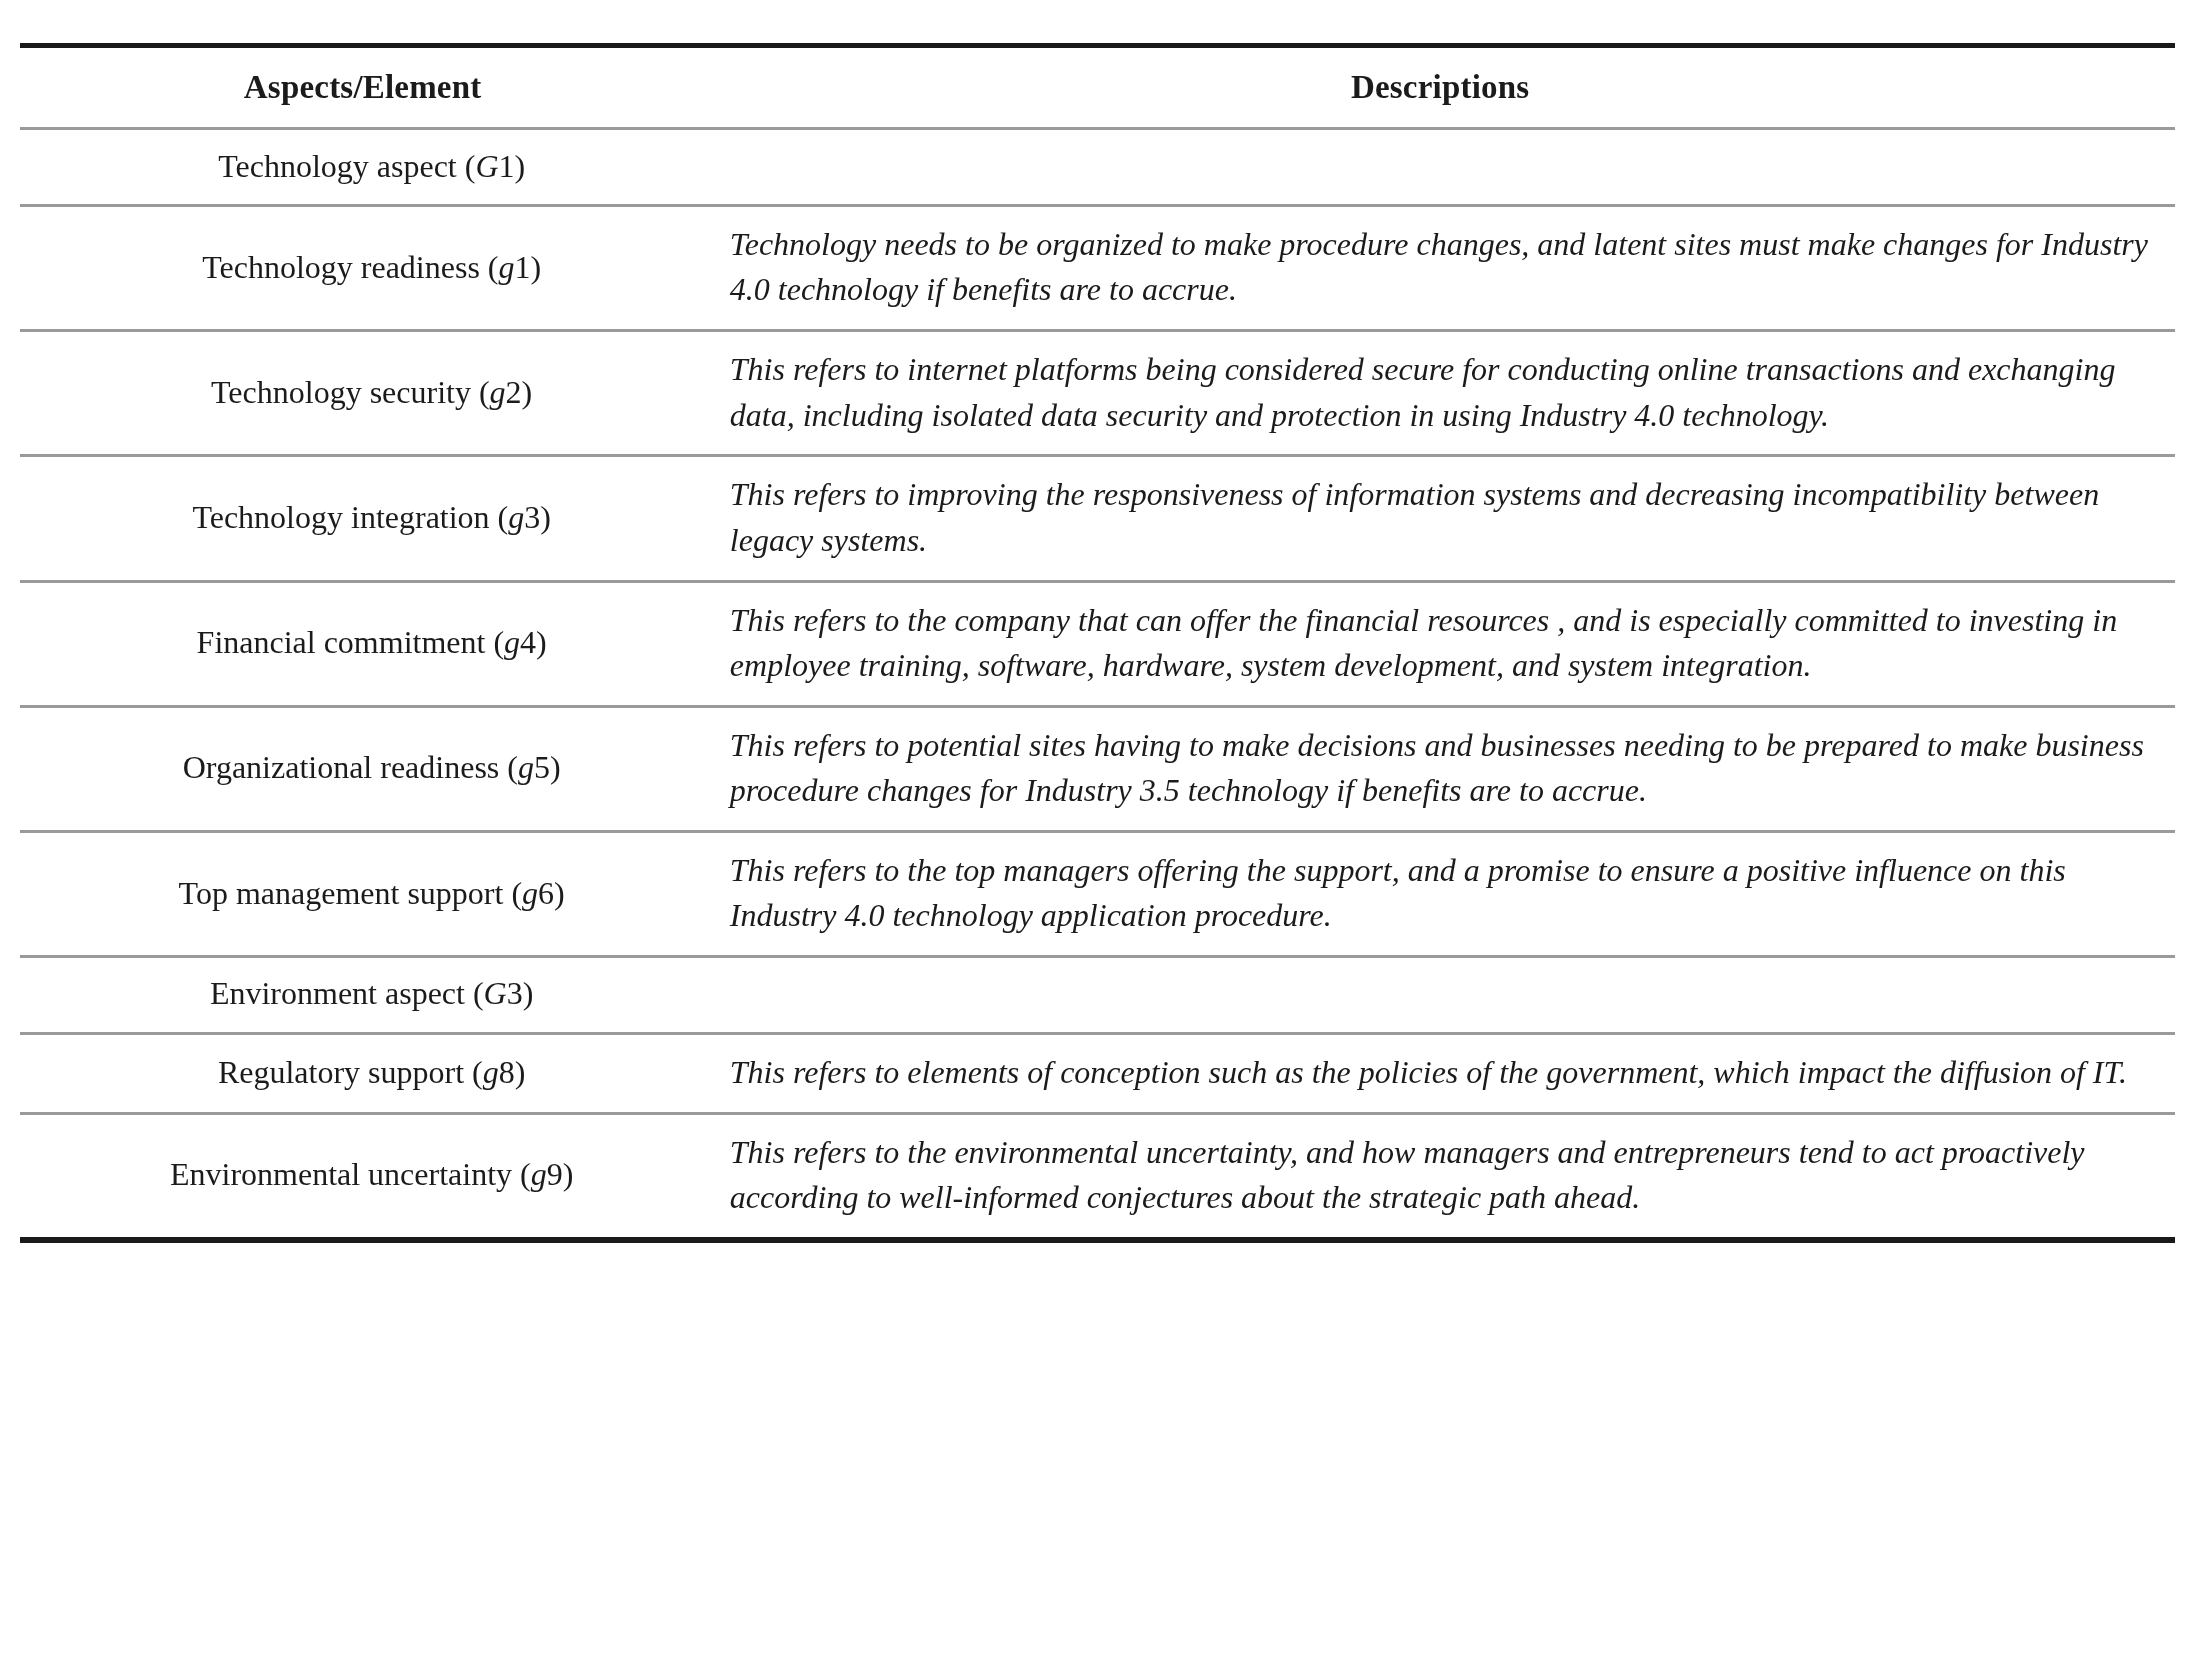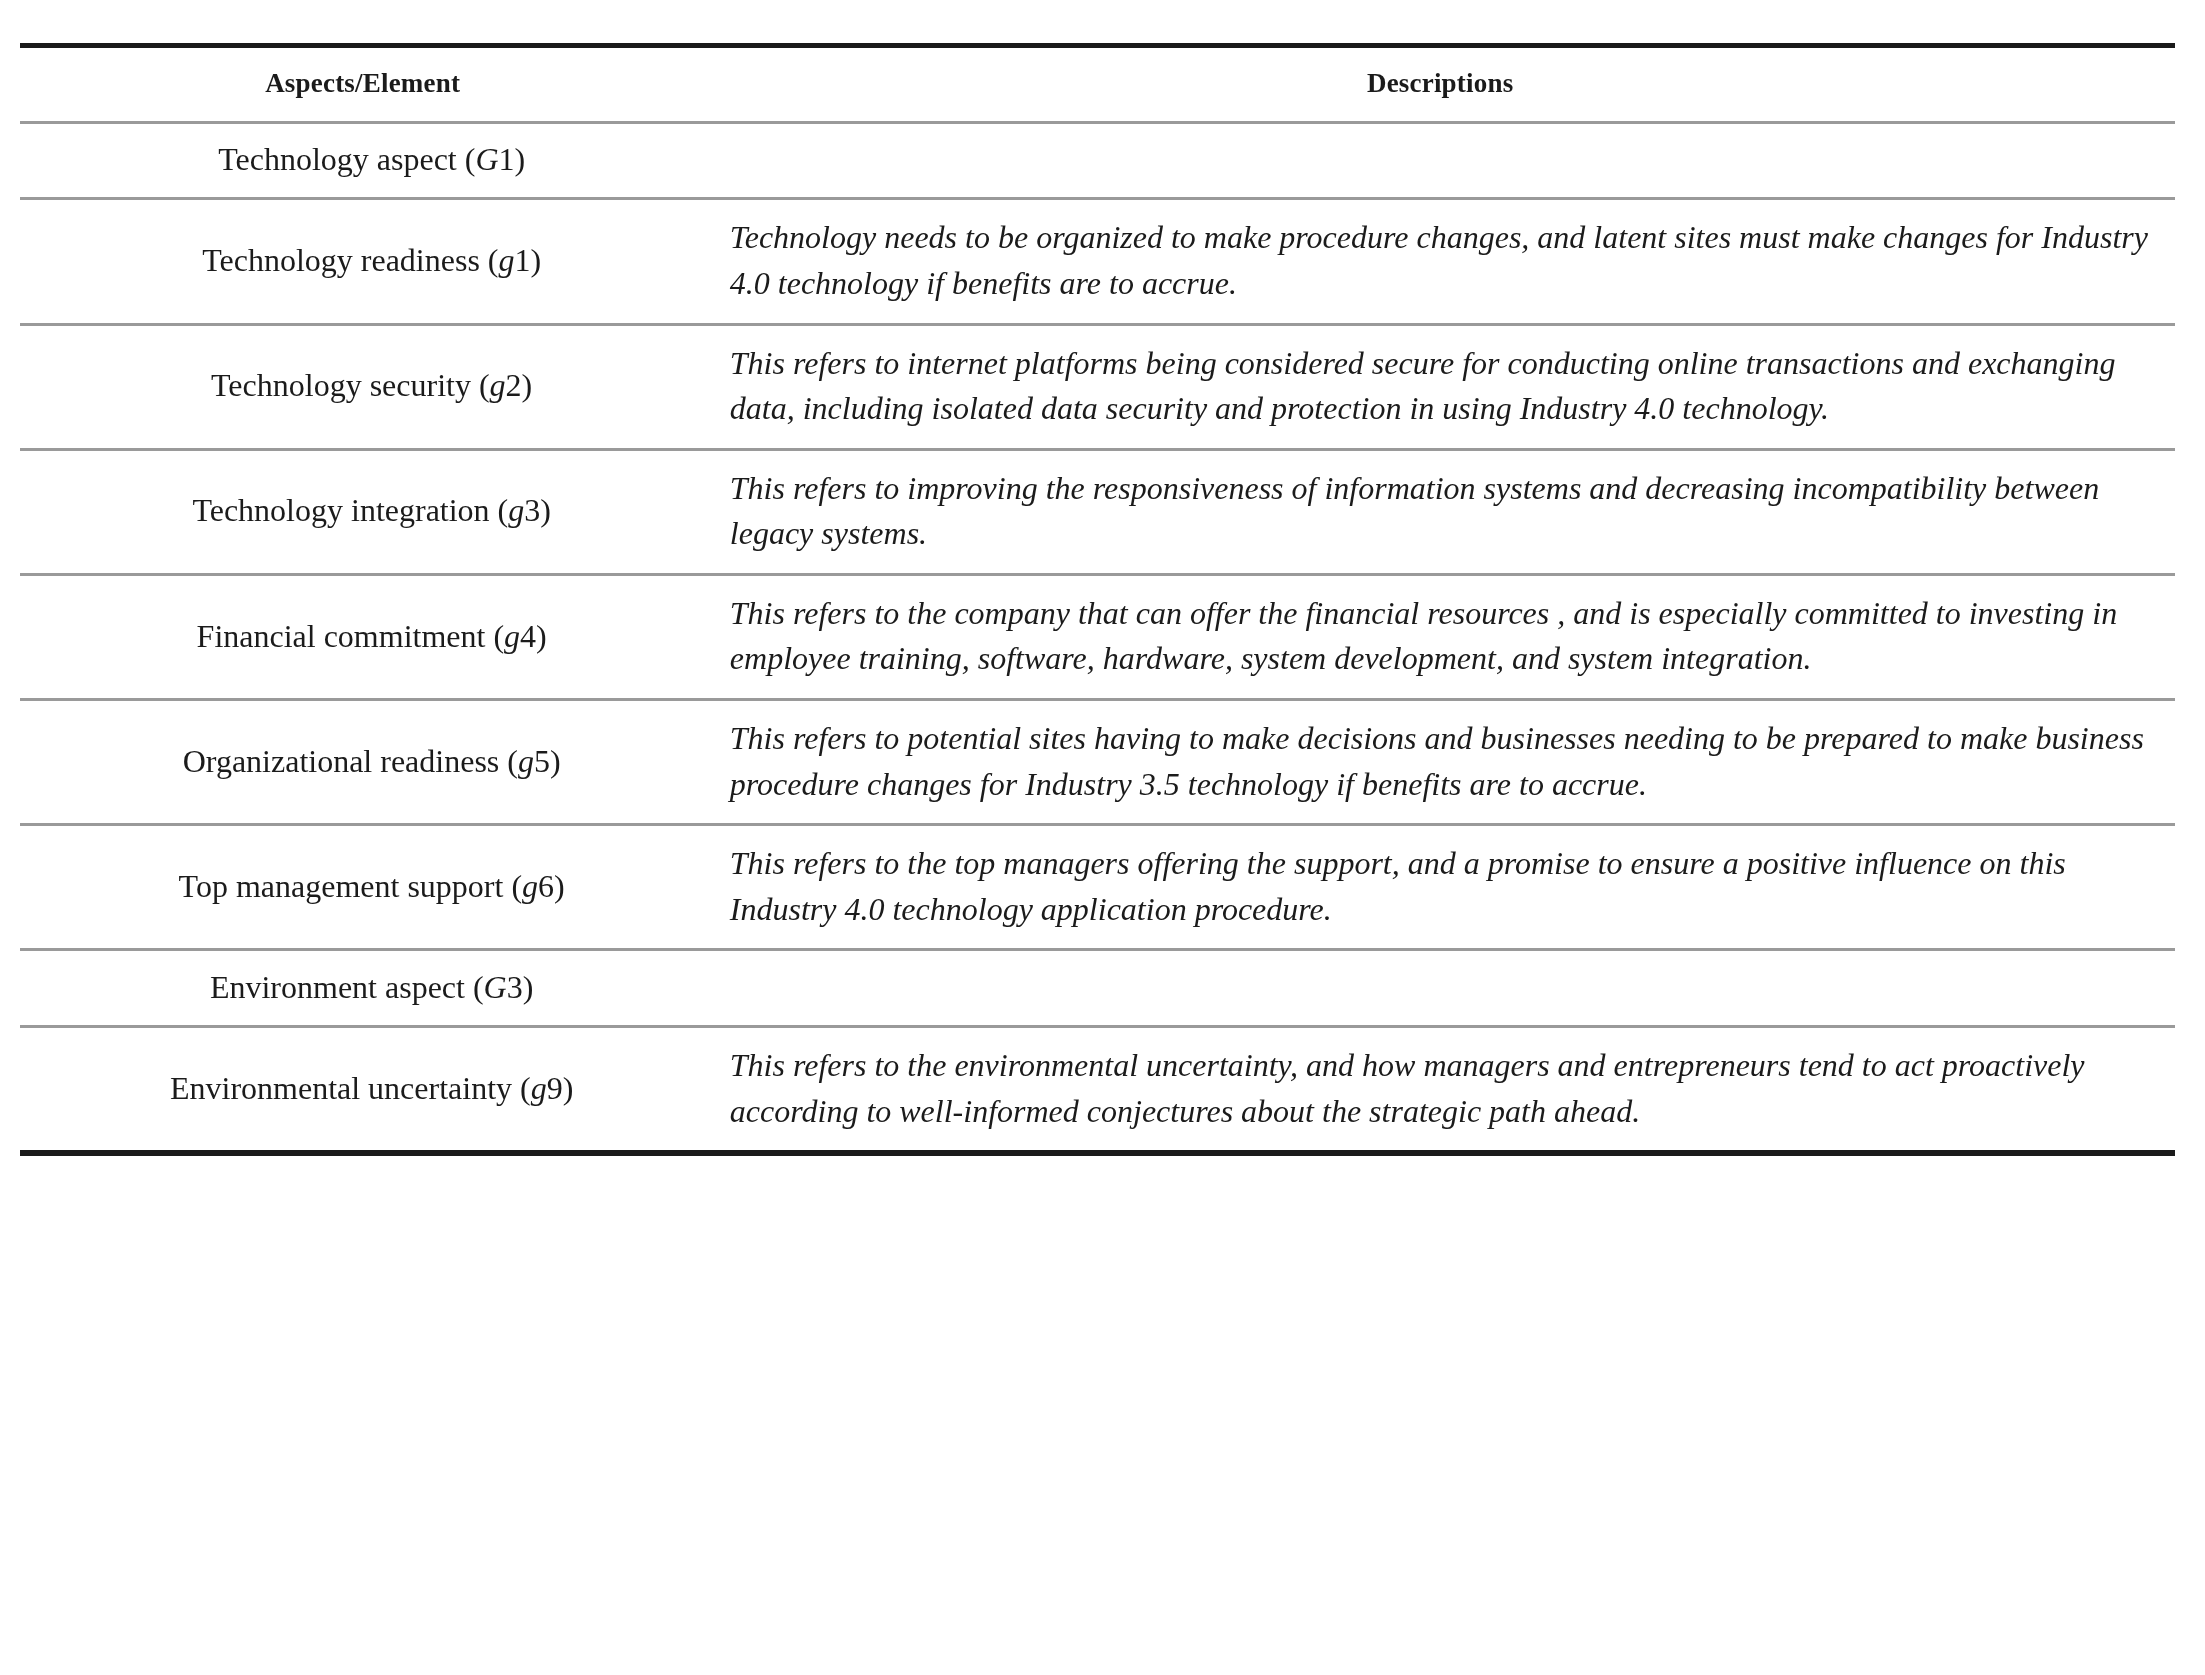--- a/index.html
+++ b/index.html
@@ -31,21 +31,21 @@
     table-layout: fixed;
   }
 
   col.col-aspect { width: 685px; }
   col.col-desc   { width: 1469px; }
 
   thead th {
     border-top: 5.2px solid #1a1a1a;
     border-bottom: 3.7px solid #9a9a9a;
     font-weight: bold;
-    font-size: 27px;
+    font-size: 33px;
     text-align: center;
     padding: 21px 0 22px 0;
     line-height: 1.1;
     letter-spacing: 0.2px;
   }
 
   tbody td {
     border-bottom: 3.7px solid #9a9a9a;
     vertical-align: middle;
     font-size: 32px;
@@ -165,20 +165,28 @@
           </td>
         </tr>
         <tr class="group-row">
           <td class="aspect-cell">
             <span class="cell-text">Environment aspect (<span class="code-italic">G</span>3)</span>
           </td>
           <td class="desc-cell">
             <span class="cell-text"></span>
           </td>
         </tr>
+        <tr class="data-row">
+          <td class="aspect-cell">
+            <span class="cell-text">Regulatory support (<span class="code-italic">g</span>8)</span>
+          </td>
+          <td class="desc-cell">
+            <span class="cell-text">This refers to elements of conception such as the policies of the government, which impact the diffusion of IT.</span>
+          </td>
+        </tr>
         <tr class="data-row last-row">
           <td class="aspect-cell">
             <span class="cell-text">Environmental uncertainty (<span class="code-italic">g</span>9)</span>
           </td>
           <td class="desc-cell">
             <span class="cell-text">This refers to the environmental uncertainty, and how managers and entrepreneurs tend to act proactively according to well-informed conjectures about the strategic path ahead.</span>
           </td>
         </tr>
       </tbody>
   </table>

